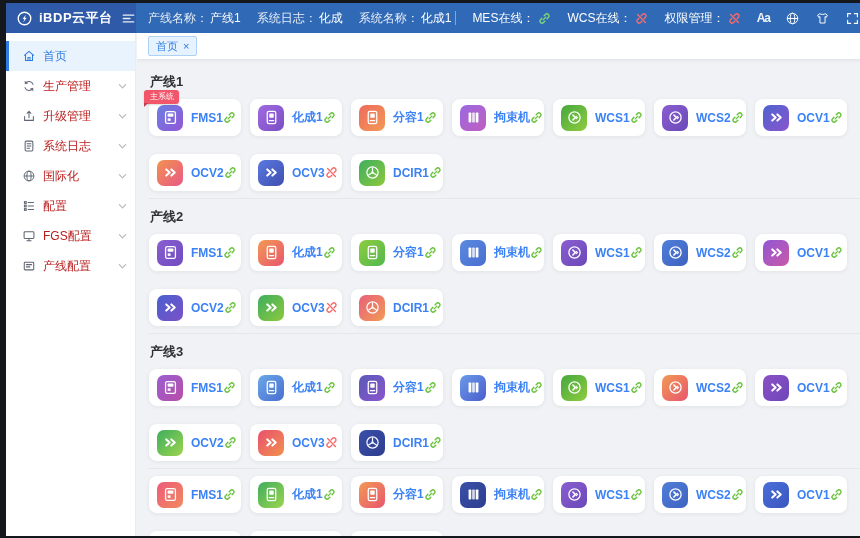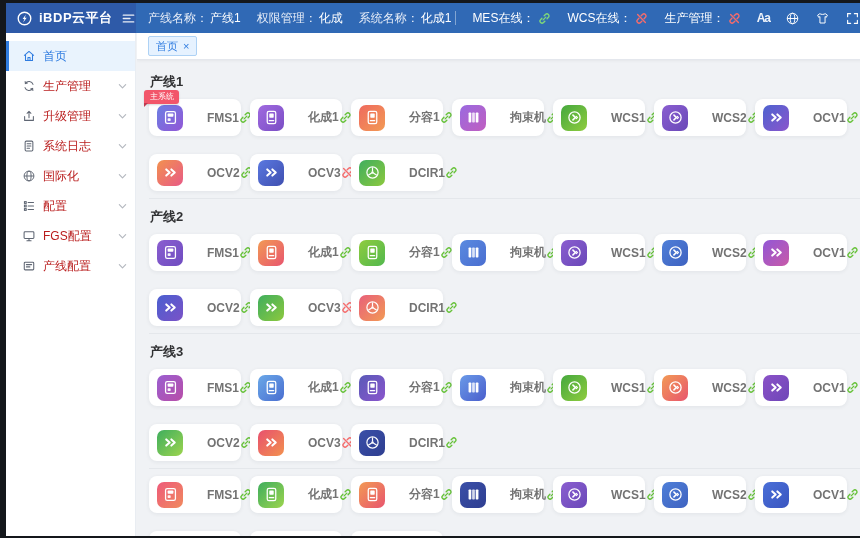--- a/index.html
+++ b/index.html
@@ -55,21 +55,21 @@
   .tab-close{font-size:11px;line-height:1;cursor:pointer;}
   .sections{padding:4px 12px 0 12px;}
   .section{padding:7px 0 7px 0;}
   .section + .section{border-top:1px solid #e4e7eb;}
   .sec-title{font-size:13px;font-weight:bold;color:#303133;margin:2px 0 8px 1px;}
   .cards{display:grid;grid-template-columns:repeat(7,92px);gap:18px 9px;}
   .card{position:relative;height:37px;background:#fff;border-radius:8px;display:flex;align-items:center;
         padding:0 8px 0 8px;box-sizing:border-box;box-shadow:0 1px 4px rgba(31,45,61,.07);cursor:pointer;}
   .cicon{width:26px;height:26px;border-radius:7px;flex:0 0 26px;display:flex;align-items:center;
          justify-content:center;}
-  .clabel{margin-left:24px;font-size:12px;font-weight:600;color:#737373;white-space:nowrap;}
+  .clabel{margin-left:8px;font-size:12px;font-weight:600;color:#3b82f6;white-space:nowrap;}
   .clink{margin-left:auto;width:13px;height:13px;}
   .clink.online{color:#67c23a;}
   .clink.offline{color:#f56c6c;}
   .ribbon{position:absolute;top:-9px;left:-5px;background:#f2566a;color:#fff;font-size:8px;
           line-height:1;padding:3px 5px 3px 6px;border-radius:3px 3px 3px 0;z-index:3;
           box-shadow:0 1px 2px rgba(0,0,0,.15);}
   .ribbon::after{content:'';position:absolute;left:0;bottom:-3px;width:0;height:0;
           border-left:4px solid #c03a50;border-bottom:4px solid transparent;}
 </style>
 </head>
@@ -95,21 +95,21 @@
           </svg>
       </span>
     </div>
     <div class="header-main">
       <div class="hinfo" id="hinfo">
           <span class="pair">
      <span class="lab">产线名称：</span>
      <span class="val">产线1</span>
    </span>
           <span class="pair">
-     <span class="lab">权限管理：</span>
+     <span class="lab">系统日志：</span>
      <span class="val">化成</span>
    </span>
           <span class="pair">
      <span class="lab">系统名称：</span>
      <span class="val">化成1</span>
    </span>
         </div>
       <div class="vdiv"></div>
       <div class="hstatus" id="hstatus">
           <span class="pair">
@@ -126,21 +126,21 @@
      <span class="lab">WCS在线：</span>
      <span class="icn st-ic st-offline">
               <svg width="13" height="13" viewBox="0 0 16 16" fill="none" stroke="currentColor" stroke-width="1.7" stroke-linecap="round">
                 <path d="M7.6 4.6 L9.2 3 a2.5 2.5 0 0 1 3.6 3.6 L11.2 8.2"></path>
                 <path d="M8.4 11.4 L6.8 13 a2.5 2.5 0 0 1-3.6-3.6 L4.8 7.8"></path>
                 <path d="M3.2 3.2 L12.8 12.8"></path>
               </svg>
             </span>
    </span>
           <span class="pair">
-     <span class="lab">生产管理：</span>
+     <span class="lab">权限管理：</span>
      <span class="icn st-ic st-offline">
               <svg width="13" height="13" viewBox="0 0 16 16" fill="none" stroke="currentColor" stroke-width="1.7" stroke-linecap="round">
                 <path d="M7.6 4.6 L9.2 3 a2.5 2.5 0 0 1 3.6 3.6 L11.2 8.2"></path>
                 <path d="M8.4 11.4 L6.8 13 a2.5 2.5 0 0 1-3.6-3.6 L4.8 7.8"></path>
                 <path d="M3.2 3.2 L12.8 12.8"></path>
               </svg>
             </span>
    </span>
         </div>
       <div class="header-actions">

